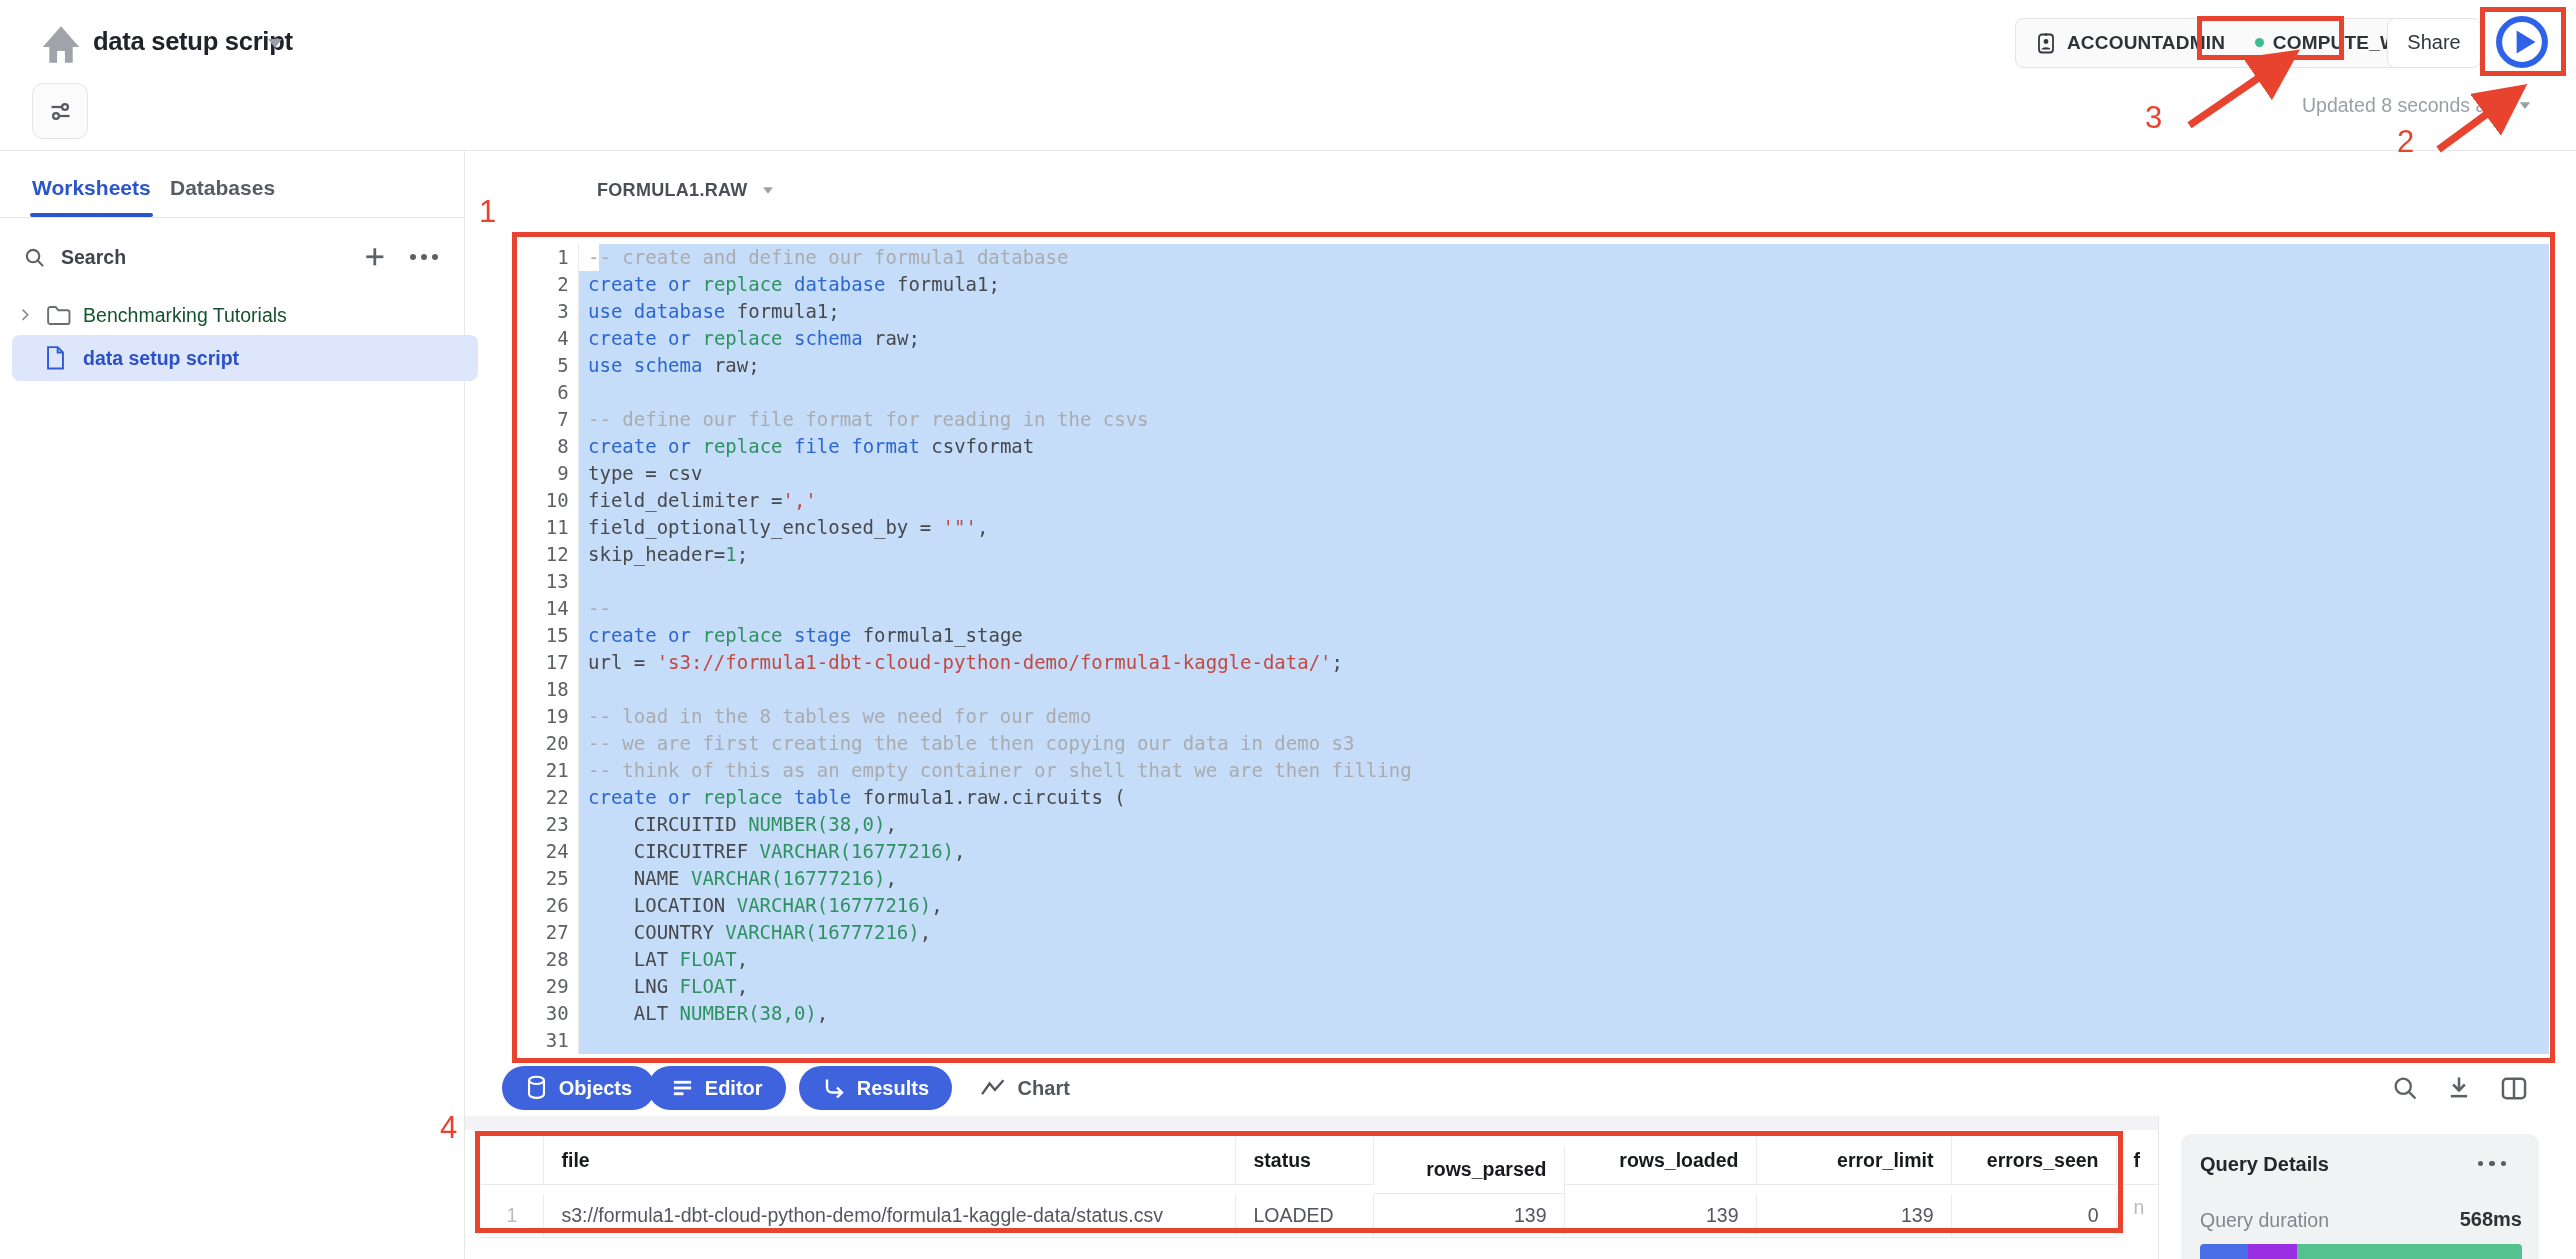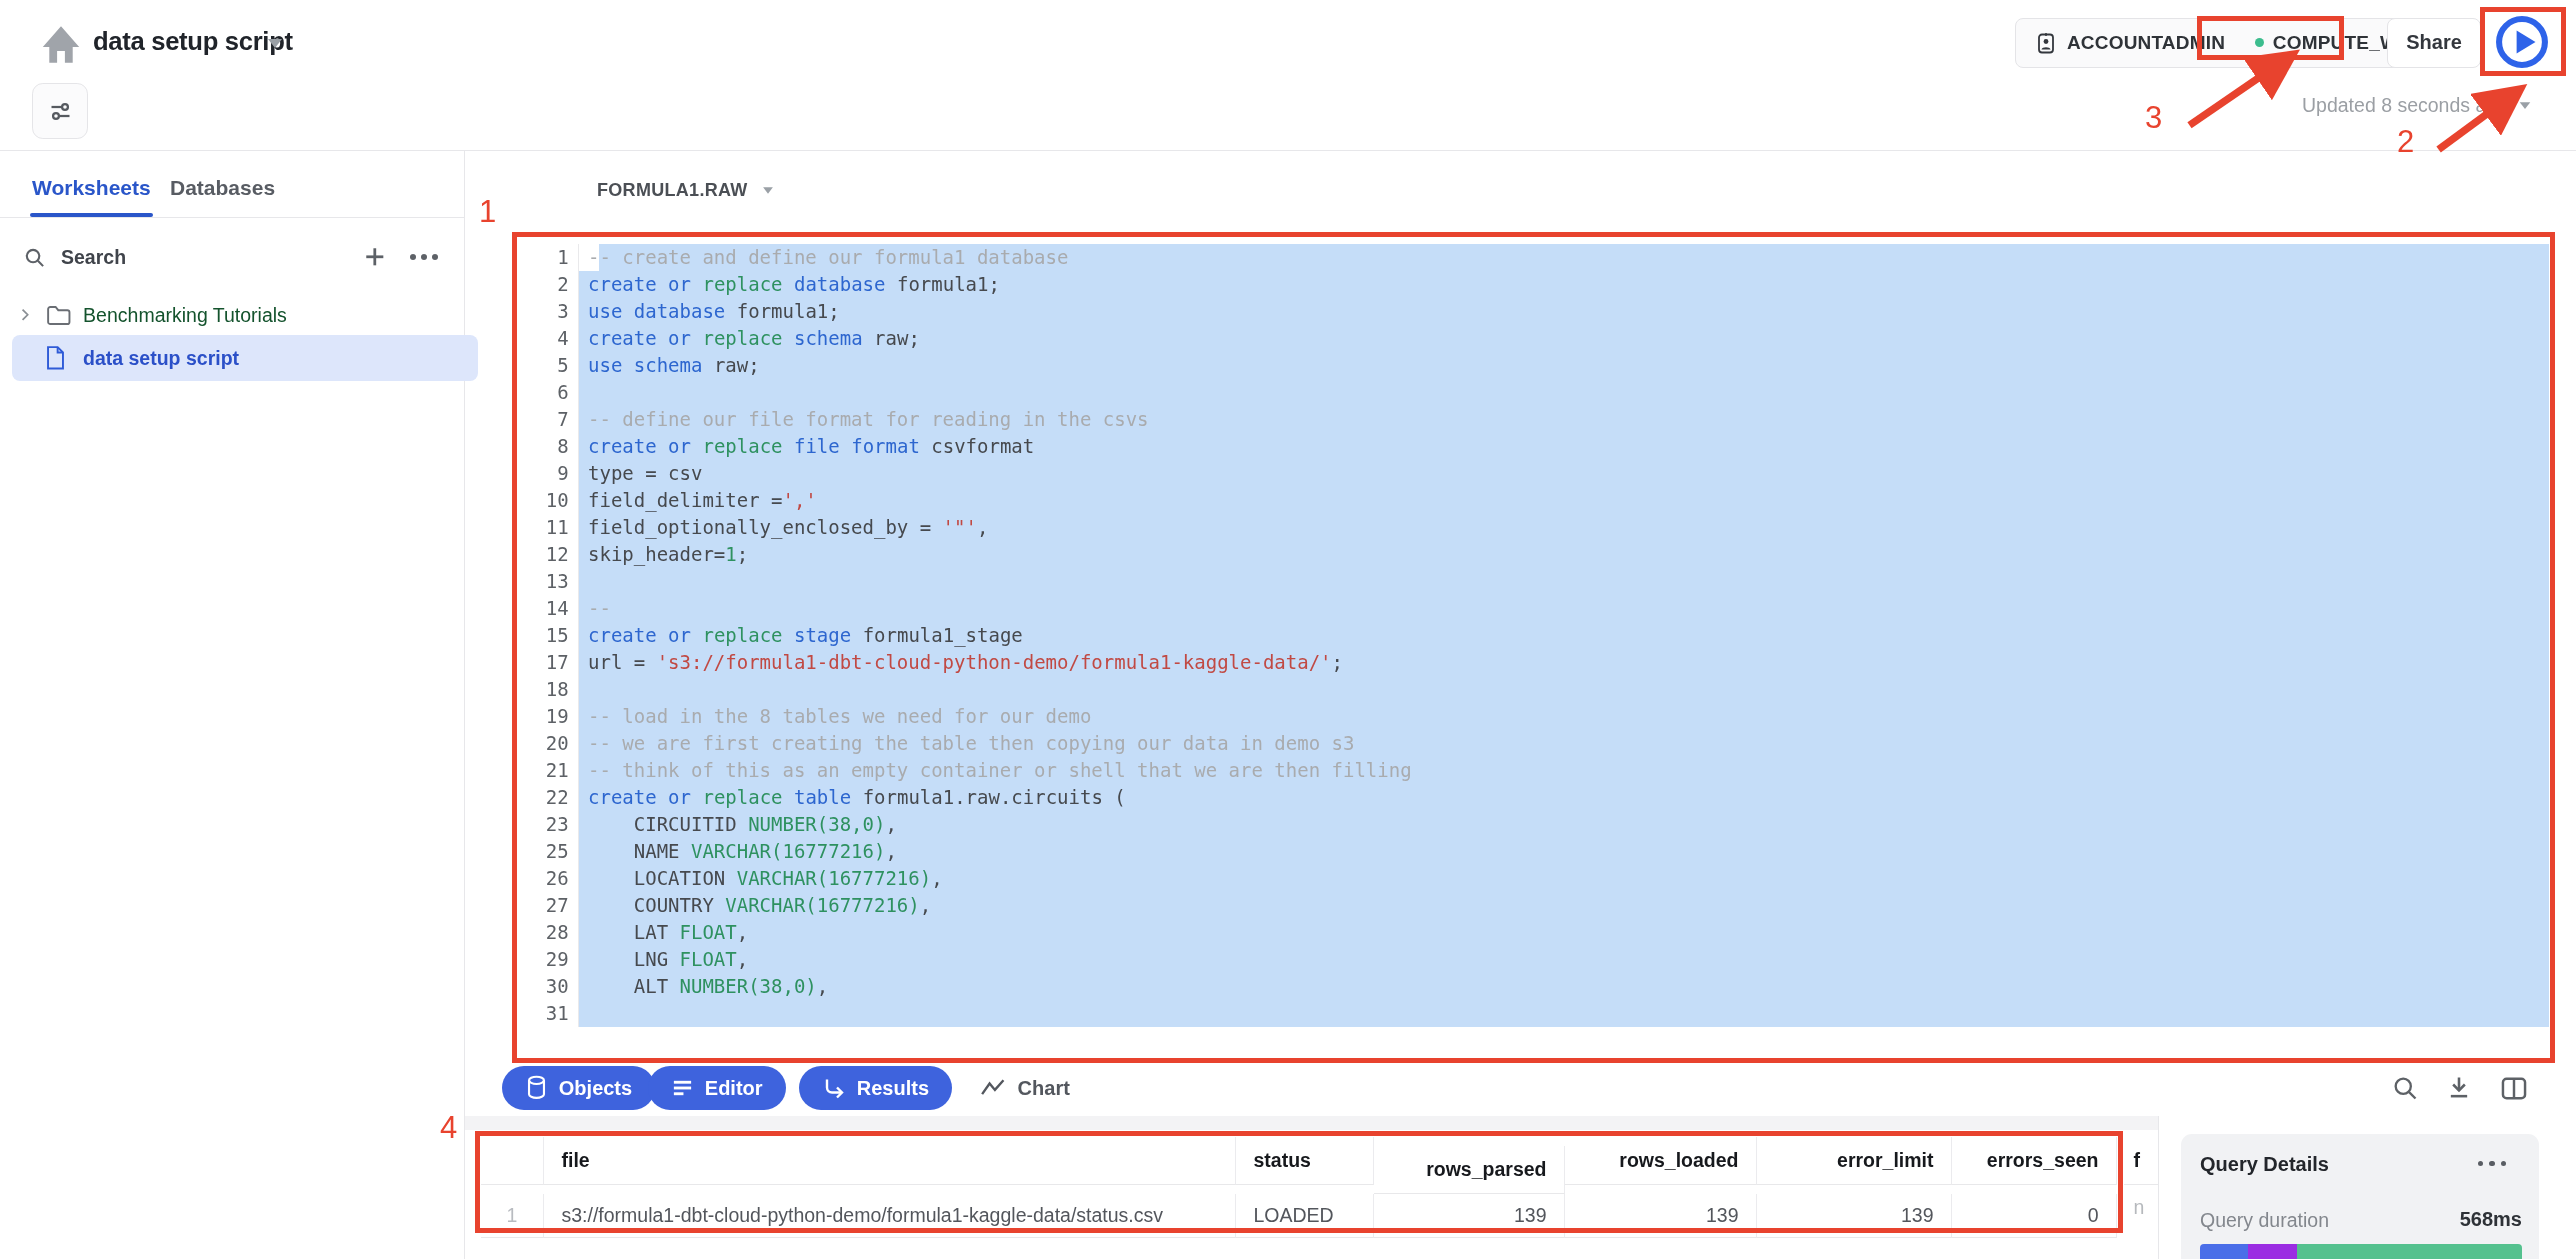--- a/index.html
+++ b/index.html
@@ -15,21 +15,21 @@
   .caret{width:0;height:0;border-left:7.4px solid transparent;border-right:7.4px solid transparent;border-top:9.4px solid #9aa0a6;}
   #title-caret{left:268px;top:39px;}
   #filter-btn{left:32px;top:83px;width:54px;height:54px;border:1.3px solid #e5e5e8;border-radius:10.8px;background:#fbfbfc;display:flex;align-items:center;justify-content:center;cursor:pointer;}
 
   #ctx-pill{left:2015px;top:17.5px;height:48px;border:1.3px solid #e4e4e7;background:#fafafb;border-radius:8px;
             display:flex;align-items:center;padding:0 17.5px;gap:9.4px;}
   .pill-txt{font-size:19px;font-weight:600;color:#2f3338;letter-spacing:0.2px;}
   #wh-group{display:flex;align-items:center;gap:8.8px;margin-left:20px;}
   #wh-dot{width:9.4px;height:9.4px;border-radius:50%;background:#3cbd8e;}
   #share-btn{left:2387px;top:17.5px;width:92px;height:48px;border:1.3px solid #e4e4e7;background:#fff;border-radius:8px;
-             display:flex;align-items:center;justify-content:center;font-size:20px;font-weight:700;color:#33373d;cursor:pointer;}
+             display:flex;align-items:center;justify-content:center;font-size:20px;font-weight:400;color:#33373d;cursor:pointer;}
   #run-btn{left:2491px;top:12px;width:62px;height:59px;display:flex;align-items:center;justify-content:center;cursor:pointer;}
   #updated{left:2276px;top:94px;width:232px;font-size:19.5px;color:#9b9fa4;text-align:right;}
   #updated-caret{left:2518px;top:101px;transform:scale(0.75);}
 
   
   #sidebar-border{left:464px;top:151px;width:1.3px;height:1108px;background:#e7e7ea;}
   #tab-worksheets{left:32px;top:176px;font-size:21px;font-weight:700;color:#2a56c9;cursor:pointer;}
   #tab-databases{left:170px;top:176px;font-size:21px;font-weight:600;color:#585c63;cursor:pointer;}
   #tab-underline{left:30px;top:213px;width:123px;height:4px;border-radius:2px;background:#2a56c9;}
   #tabs-border{left:0;top:217px;width:465px;height:1.3px;background:#e7e7ea;}
@@ -277,20 +277,24 @@
         <div class="ln">21</div>
         <div class="code-line"><span class="cm">-- think of this as an empty container or shell that we are then filling</span></div>
       </div>
       <div class="code-row">
         <div class="ln">22</div>
         <div class="code-line"><span class="kw">create</span><span class="pl"> </span><span class="kw">or</span><span class="pl"> </span><span class="gr">replace</span><span class="pl"> </span><span class="kw">table</span><span class="pl"> </span><span class="id">formula1.raw.circuits (</span></div>
       </div>
       <div class="code-row">
         <div class="ln">23</div>
         <div class="code-line"><span class="id">    CIRCUITID </span><span class="gr">NUMBER(38,0)</span><span class="id">,</span></div>
+      </div>
+      <div class="code-row">
+        <div class="ln">24</div>
+        <div class="code-line"><span class="id">    CIRCUITREF </span><span class="gr">VARCHAR(16777216)</span><span class="id">,</span></div>
       </div>
       <div class="code-row">
         <div class="ln">25</div>
         <div class="code-line"><span class="id">    NAME </span><span class="gr">VARCHAR(16777216)</span><span class="id">,</span></div>
       </div>
       <div class="code-row">
         <div class="ln">26</div>
         <div class="code-line"><span class="id">    LOCATION </span><span class="gr">VARCHAR(16777216)</span><span class="id">,</span></div>
       </div>
       <div class="code-row">

